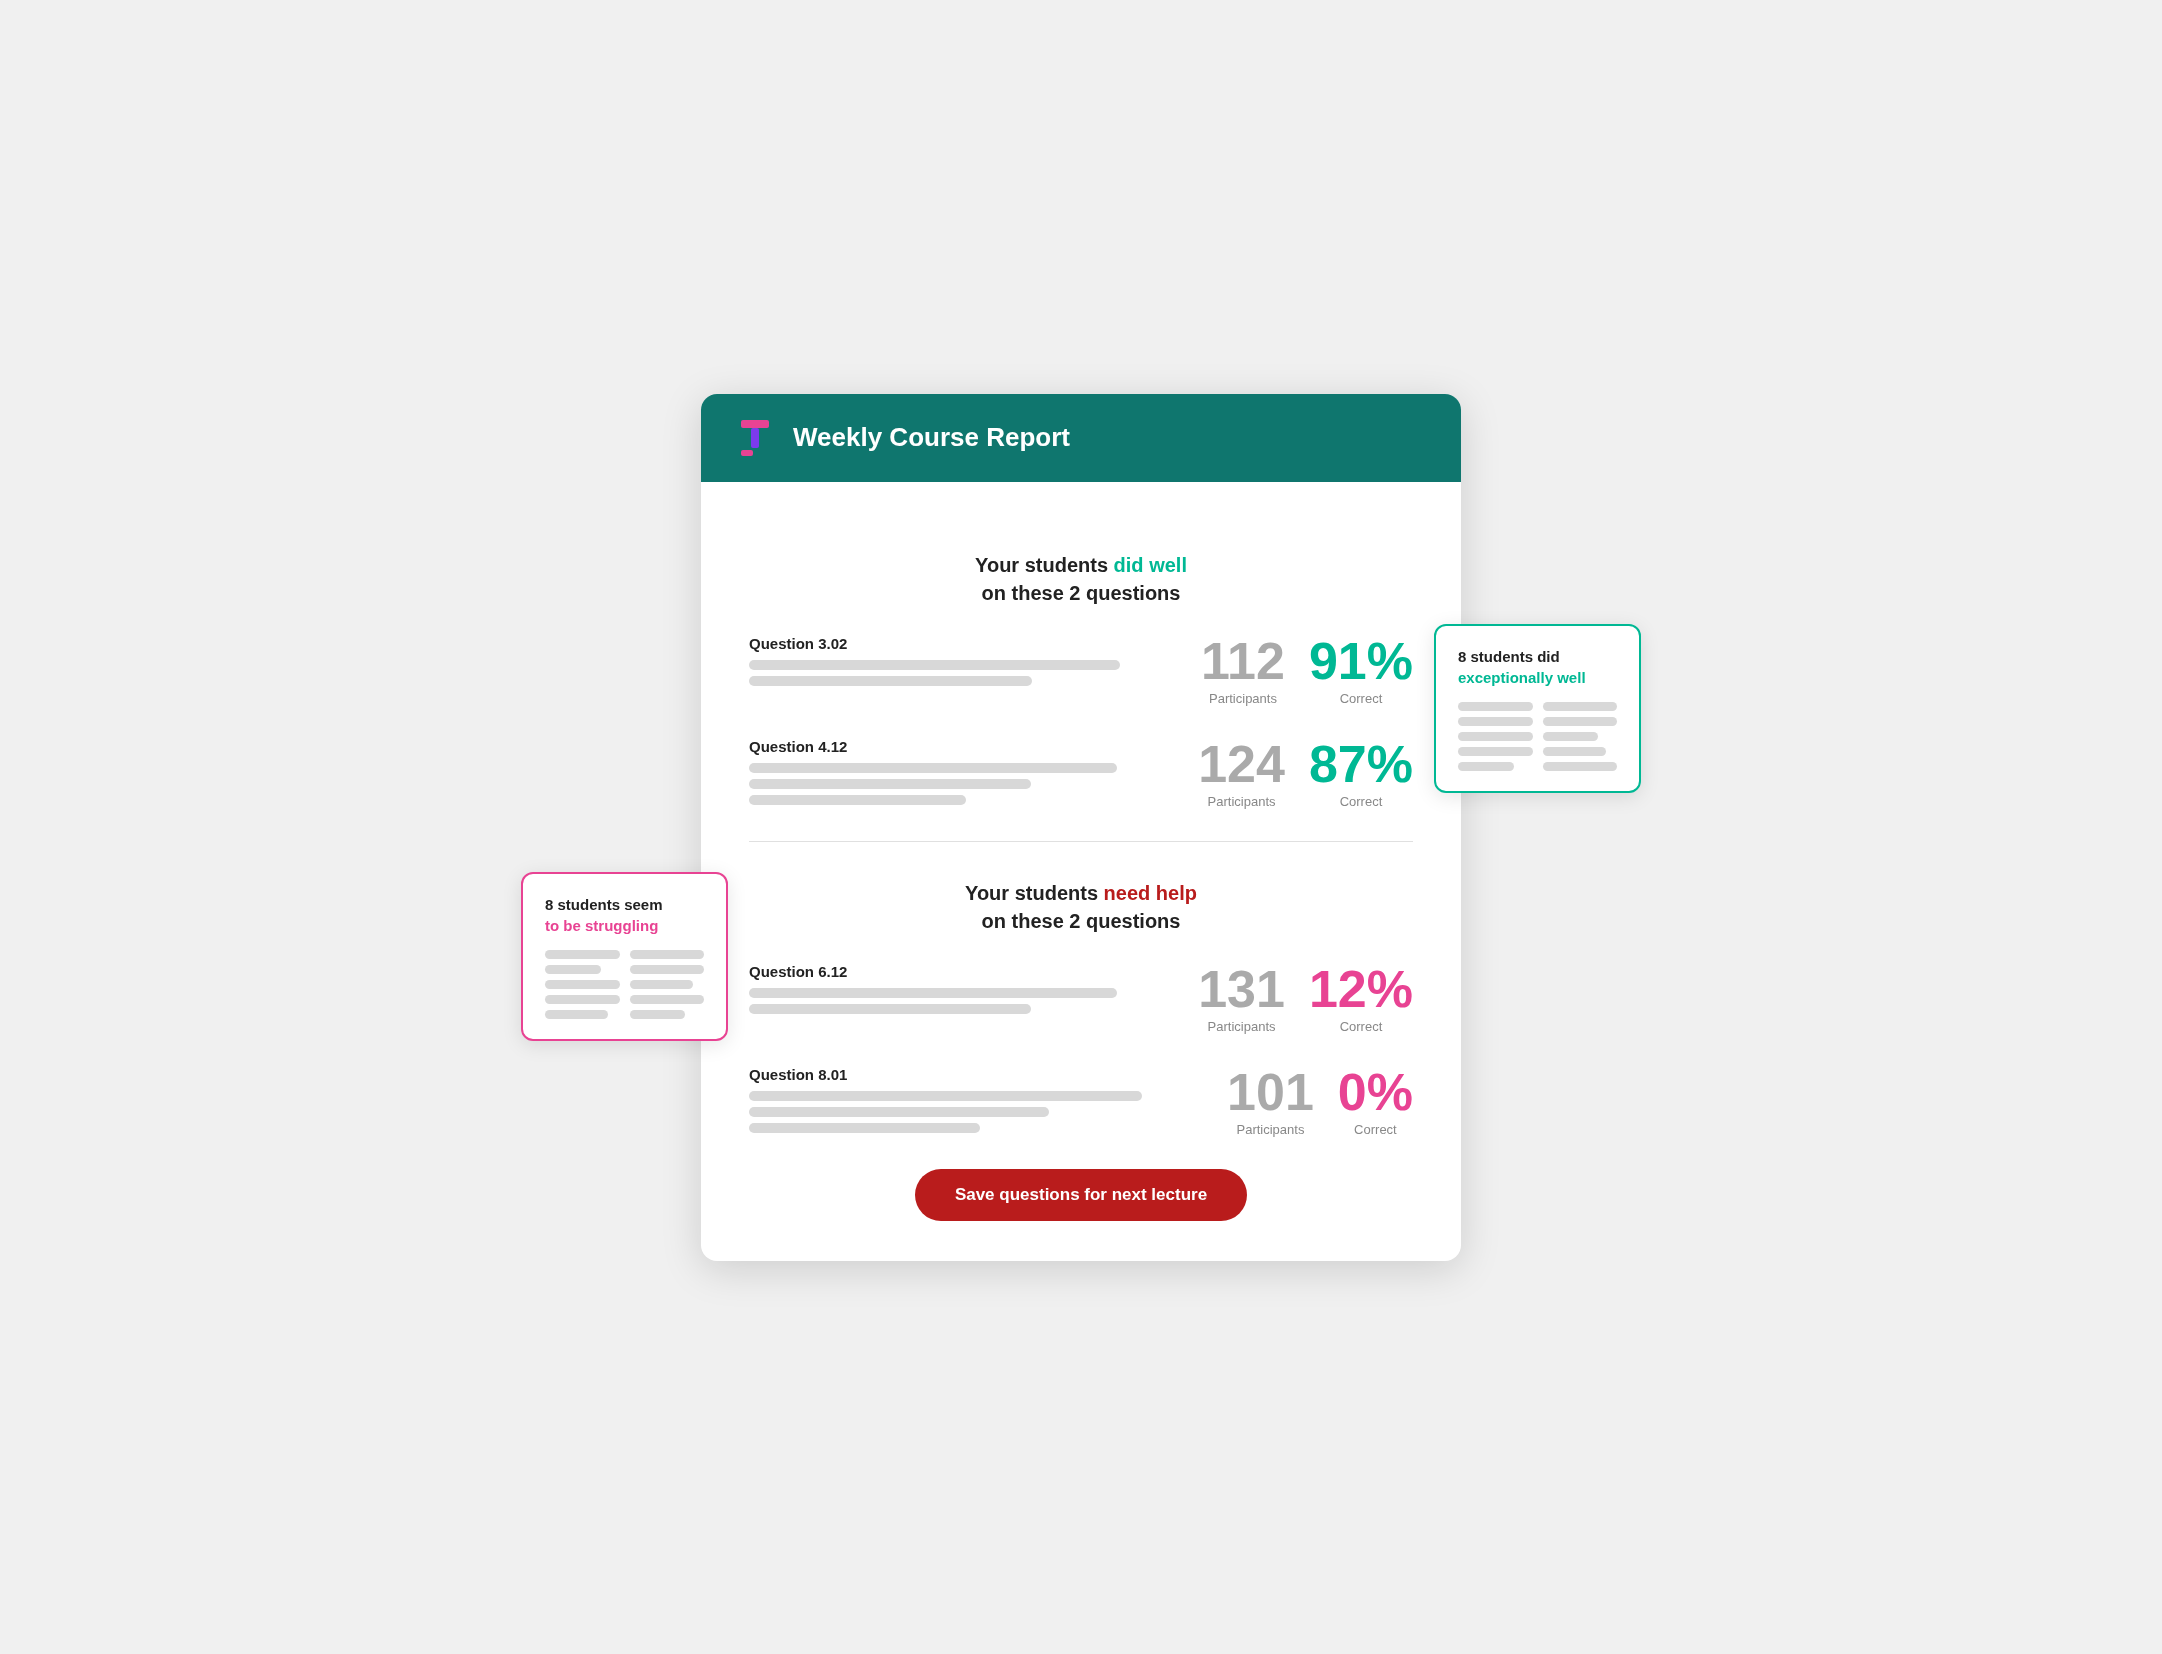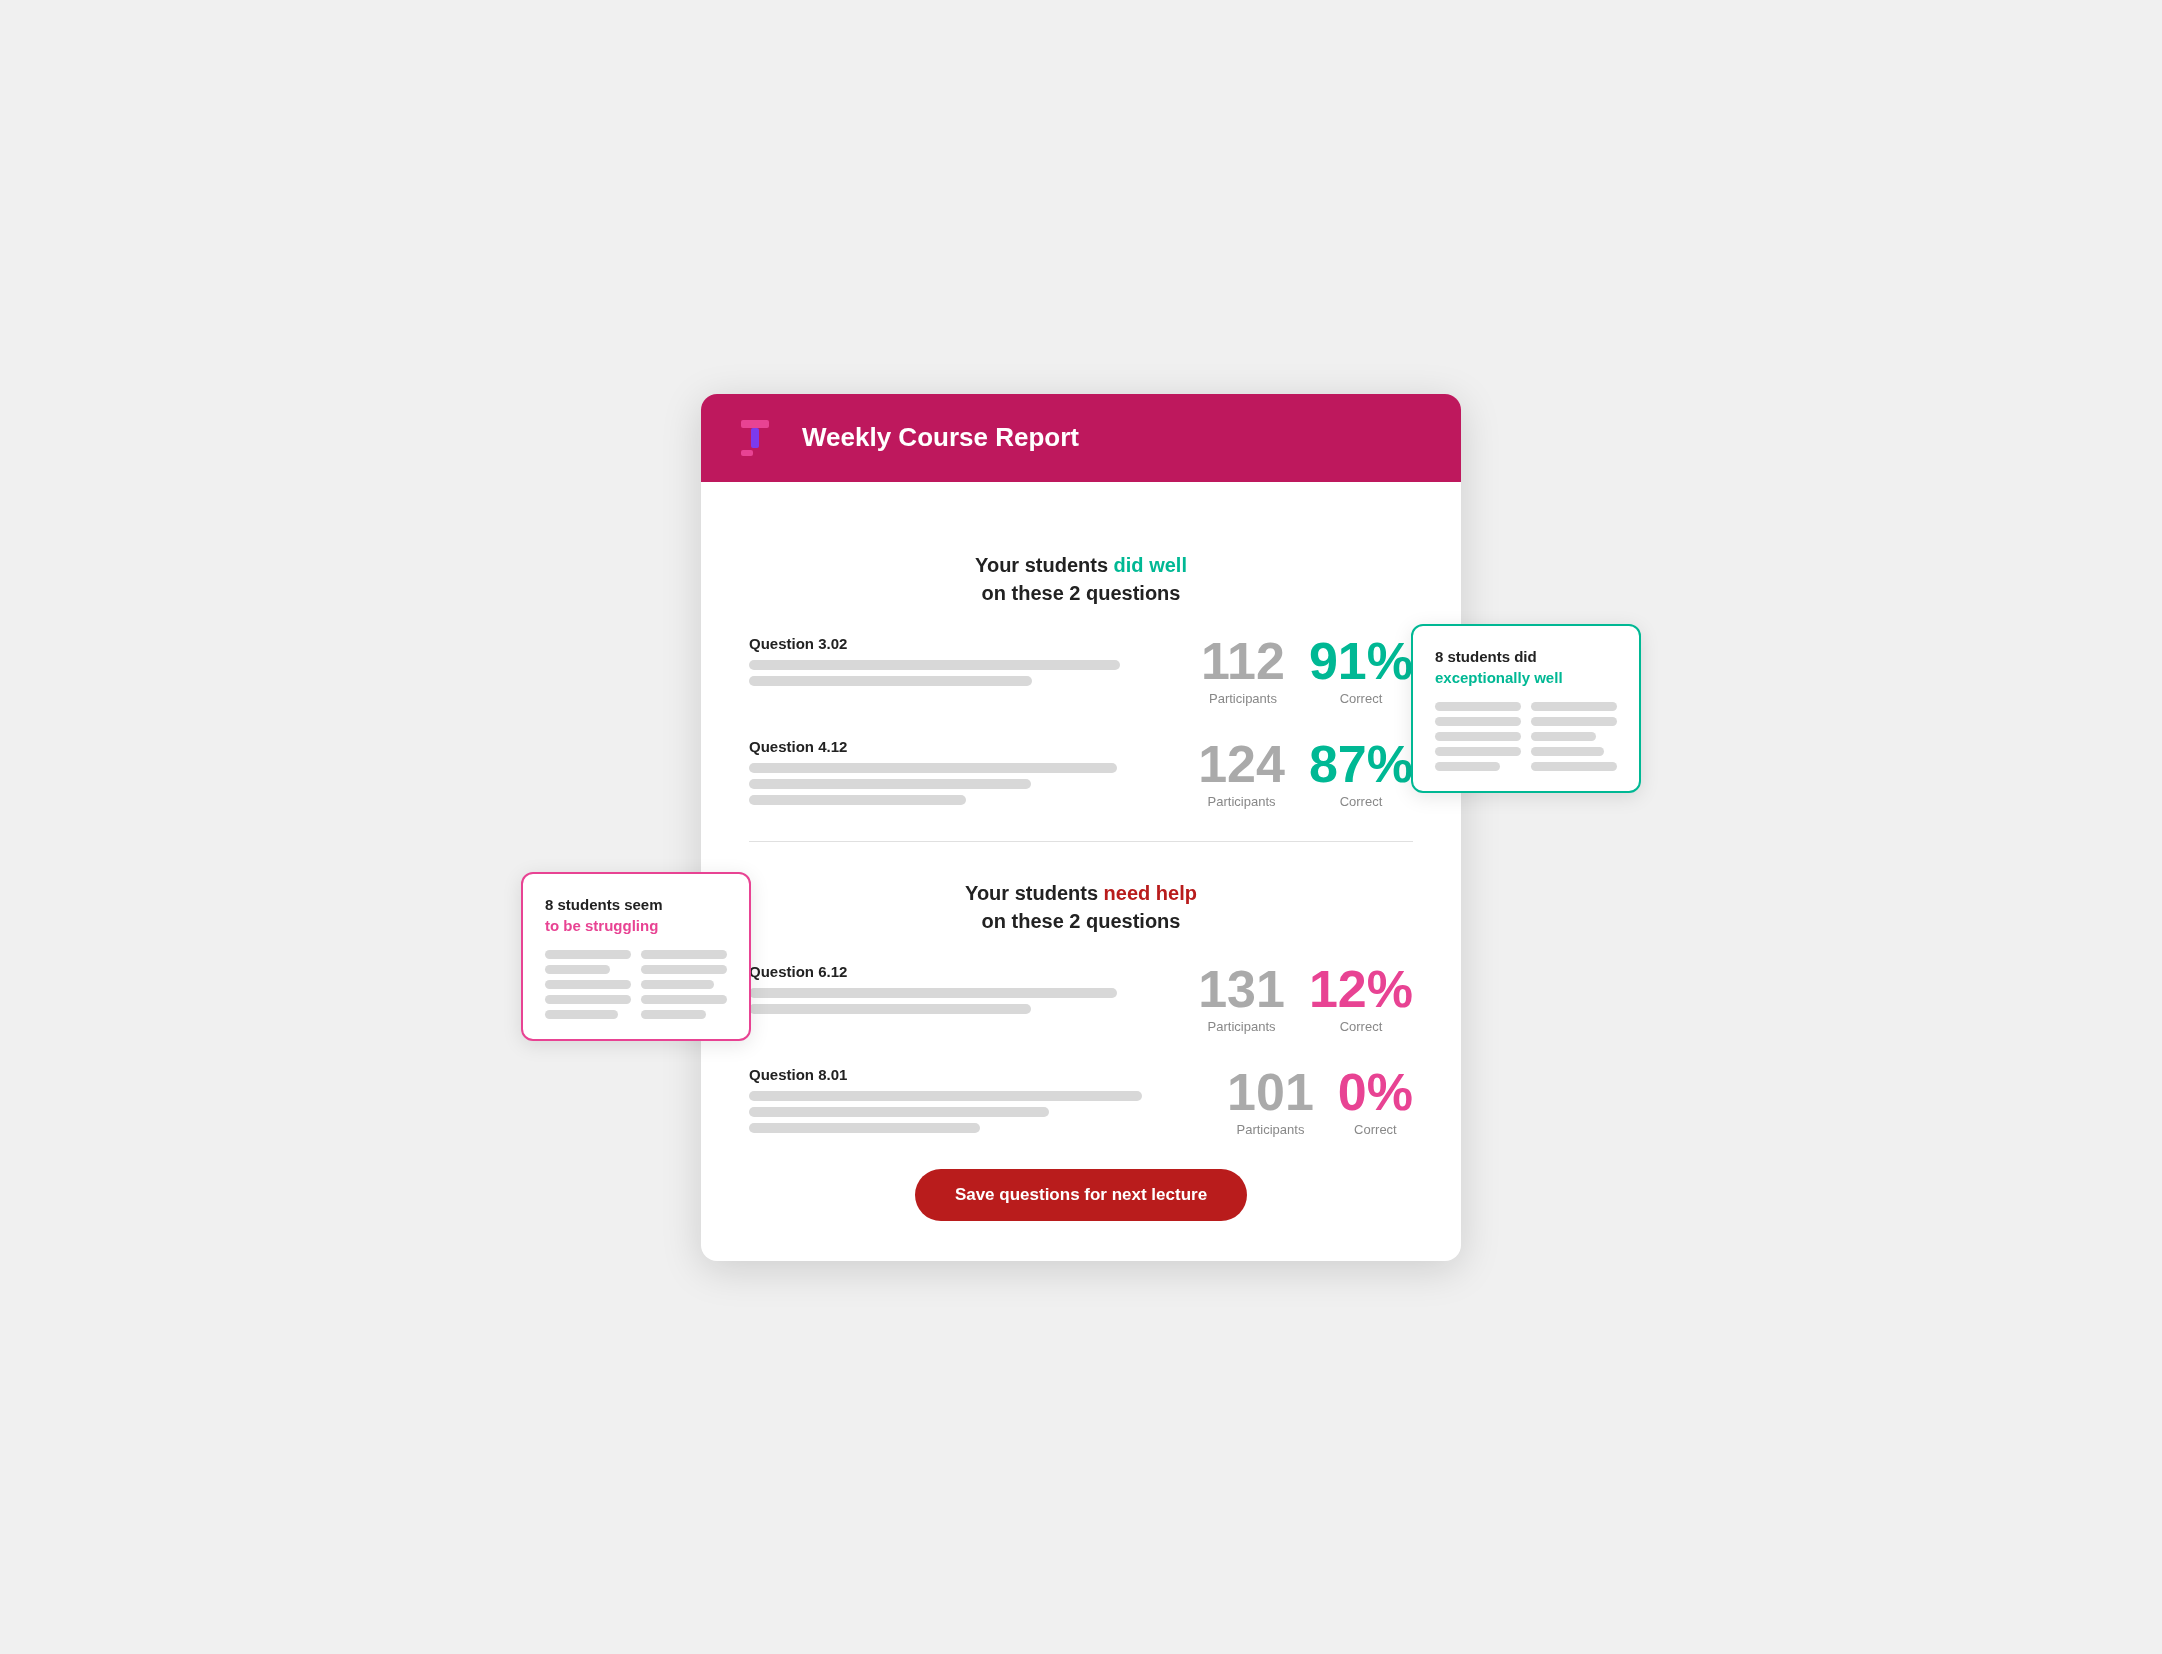--- a/index.html
+++ b/index.html
@@ -23,25 +23,25 @@
       background: #fff;
       border-radius: 16px;
       overflow: hidden;
       box-shadow: 0 8px 40px rgba(0,0,0,0.15);
       position: relative;
       z-index: 2;
     }
 
     
     .card-header {
-      background: #be185d;
+      background: #0f766e;
       padding: 22px 32px;
       display: flex;
       align-items: center;
-      gap: 25px;
+      gap: 16px;
     }
 
     .logo-icon {
       width: 44px;
       height: 44px;
       position: relative;
       flex-shrink: 0;
     }
 
     .header-title {
@@ -155,21 +155,21 @@
       font-weight: 600;
       cursor: pointer;
     }
 
     
     .callout-card {
       position: absolute;
       background: #fff;
       border-radius: 12px;
       padding: 20px 22px;
-      width: 230px;
+      width: 207px;
       box-shadow: 0 4px 20px rgba(0,0,0,0.1);
       z-index: 3;
     }
 
     .callout-card.green-border {
       border: 2.5px solid #00b894;
       top: 230px;
       right: -180px;
     }
 

